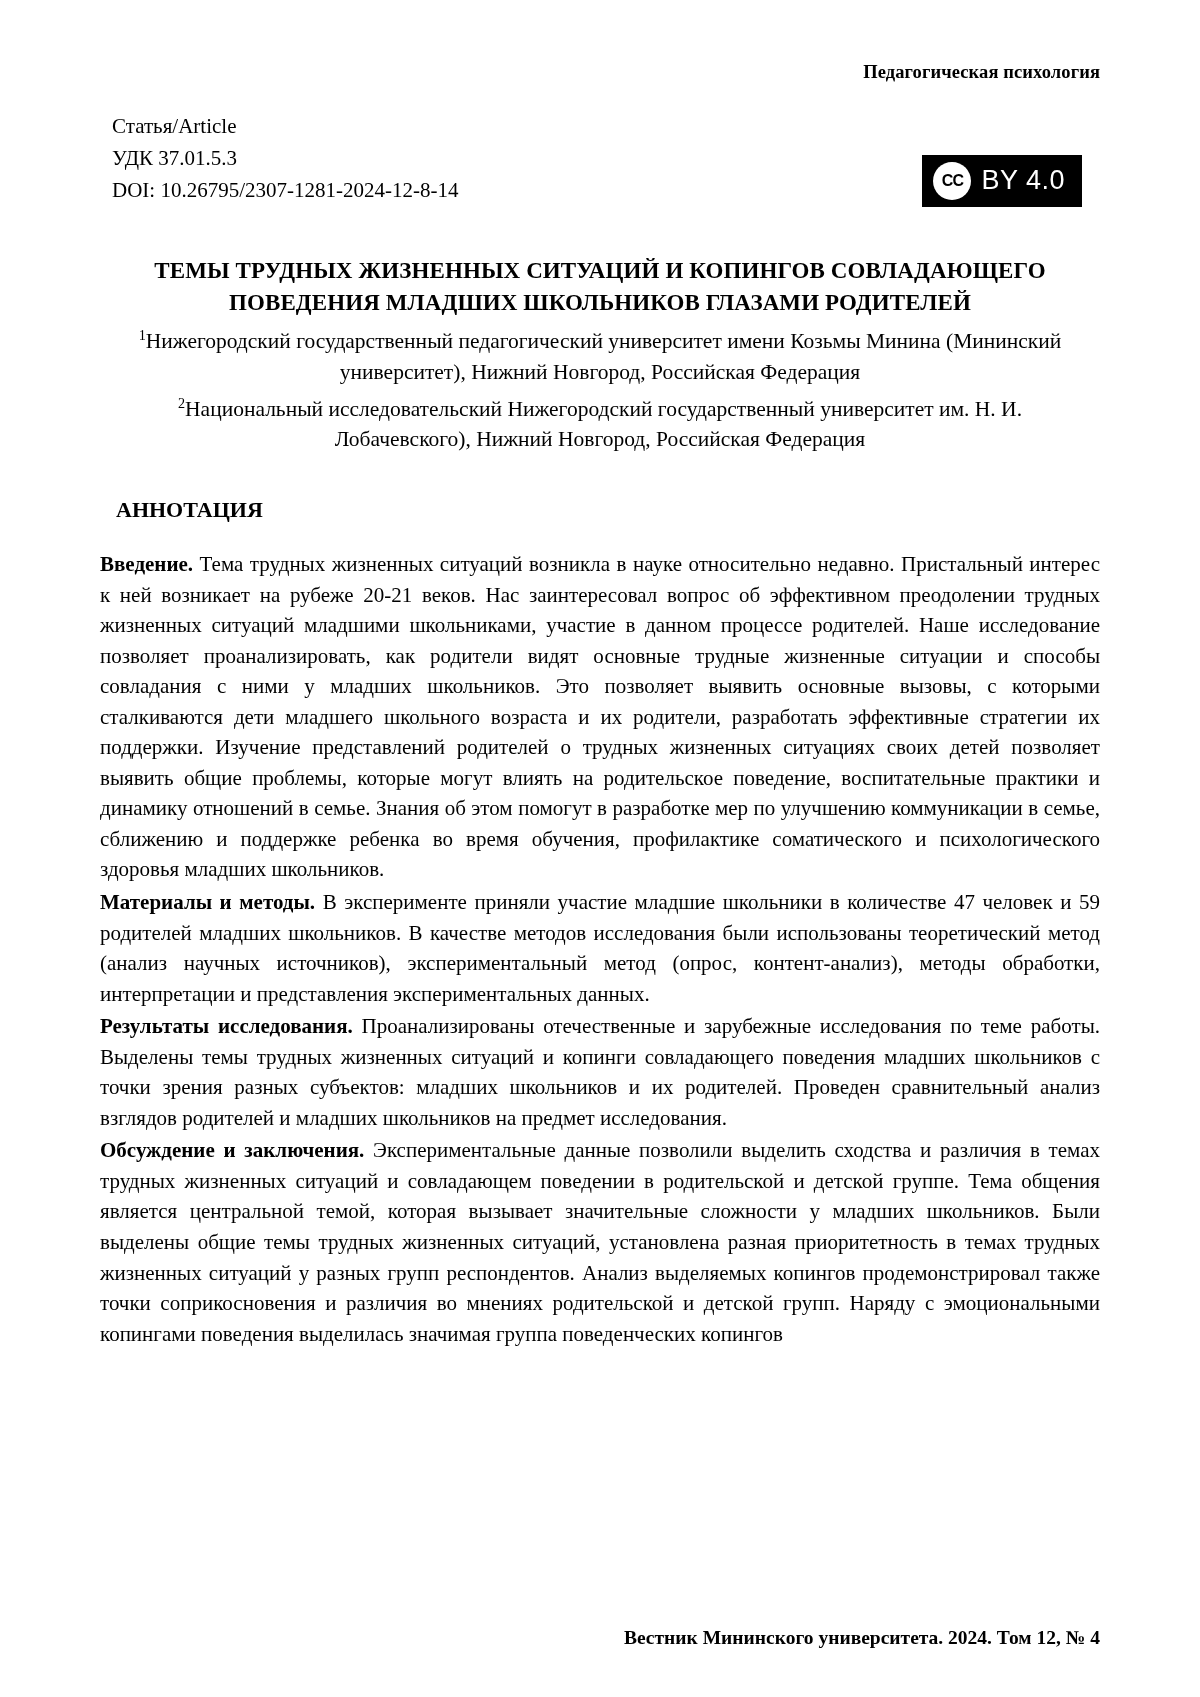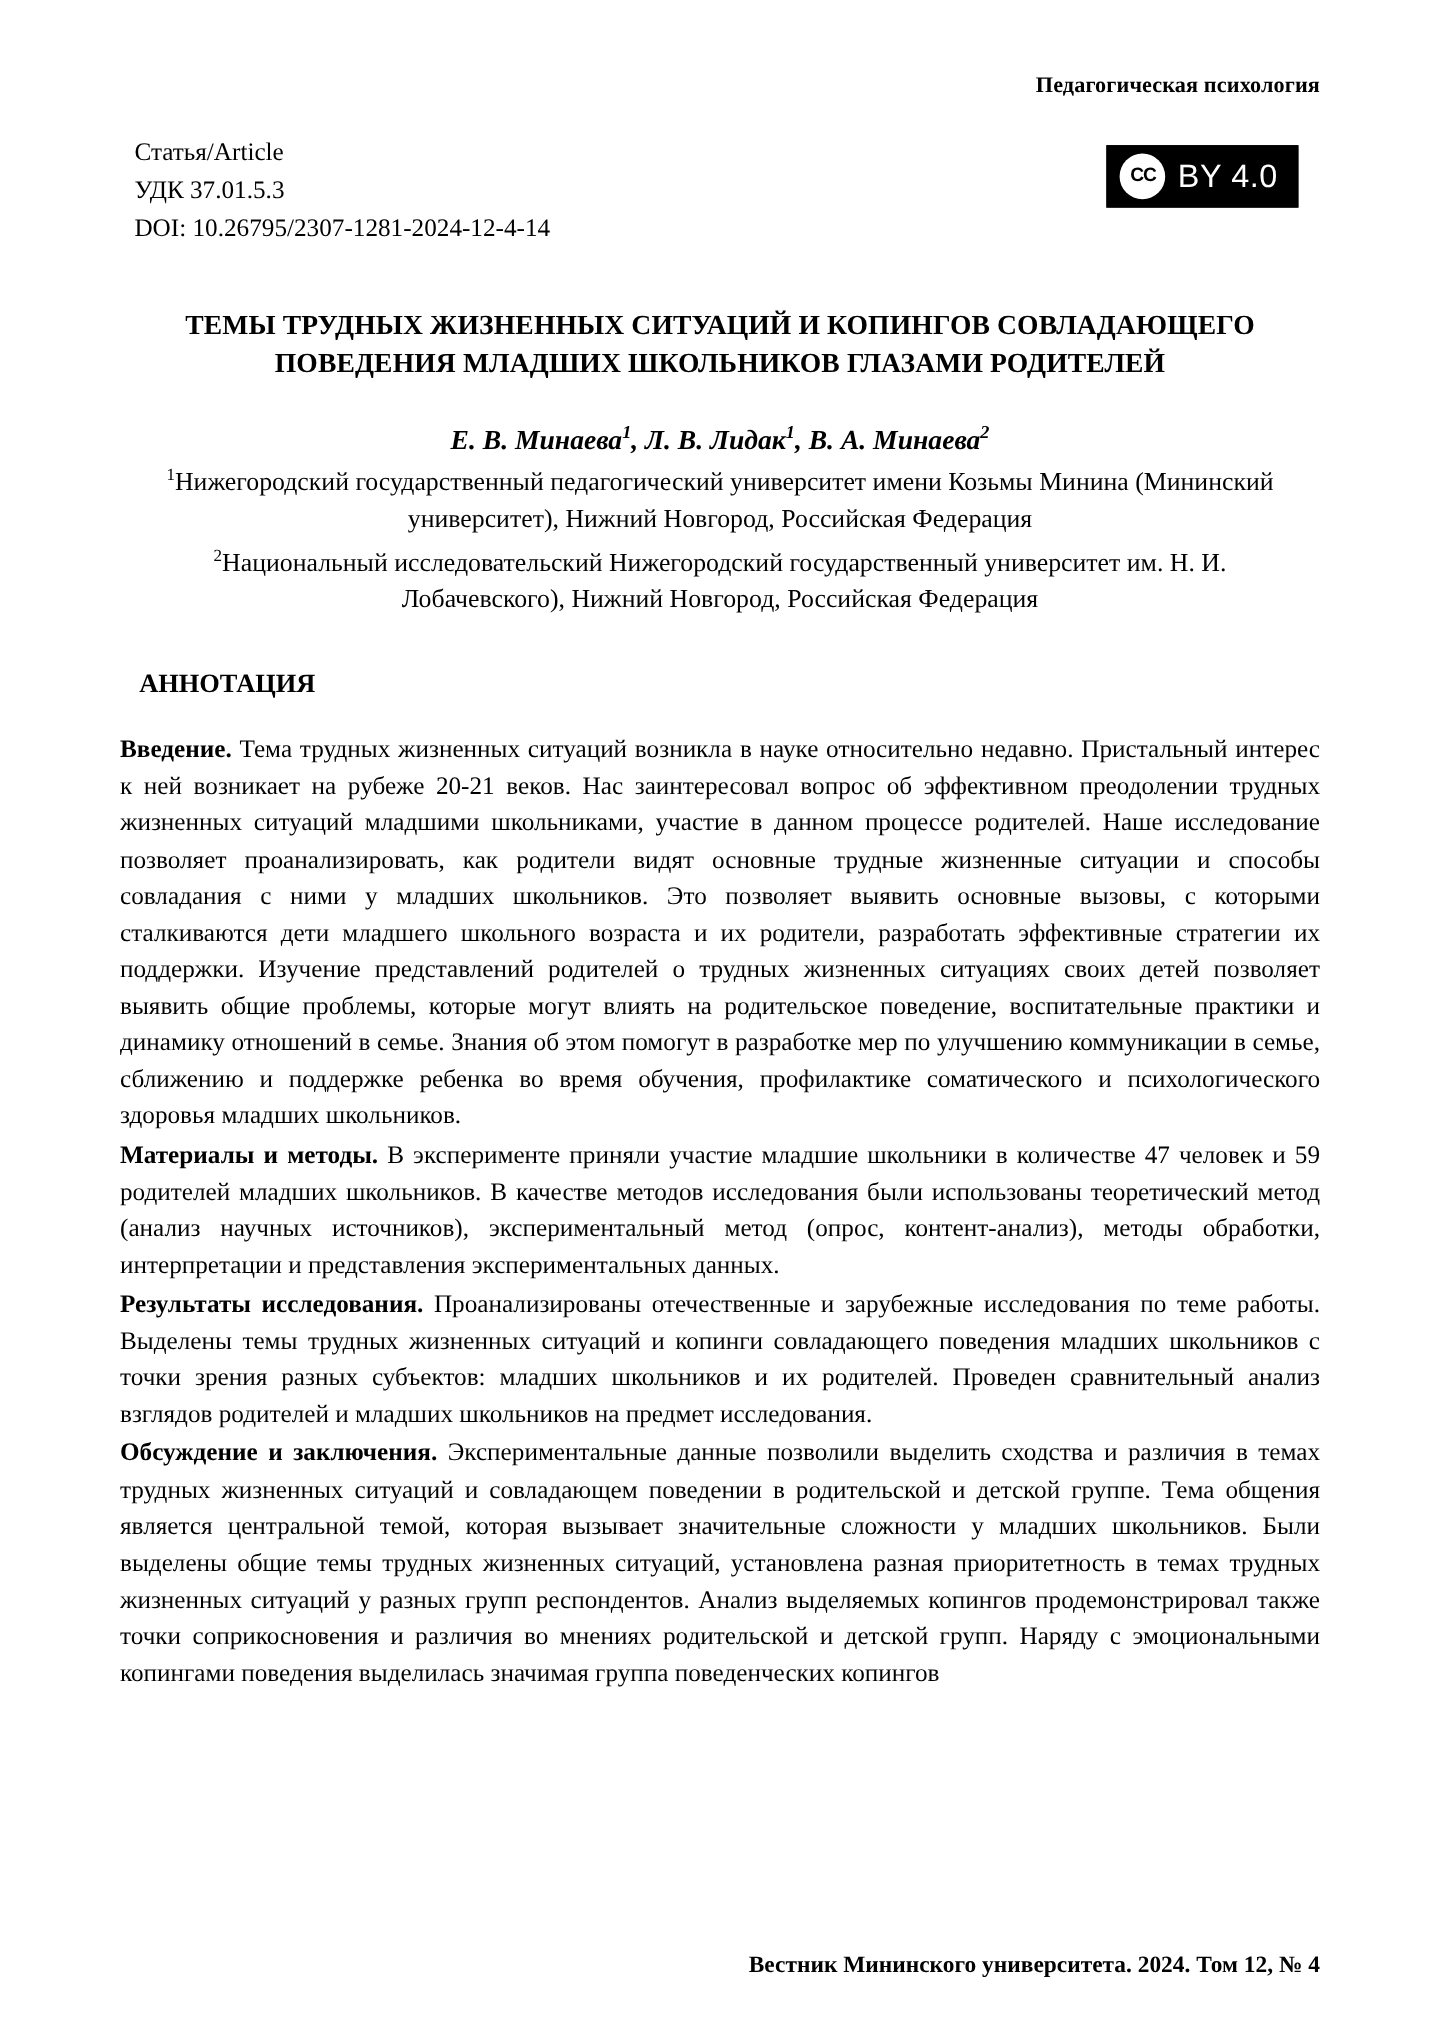--- a/index.html
+++ b/index.html
@@ -23,21 +23,21 @@
   .running-head {
     text-align: right;
     font-weight: bold;
     font-size: 18.5px;
     letter-spacing: 0.1px;
     margin: 0 0 28px 0;
   }
   .topblock {
     display: flex;
     justify-content: space-between;
-    align-items: flex-start;
+    align-items: flex-end;
   }
   .meta {
     font-size: 21px;
     line-height: 1.52;
     padding-left: 12px;
   }
   .meta div { white-space: nowrap; }
   .cc-badge {
     border: 3px solid #000;
     background: #000;
@@ -124,33 +124,30 @@
 <body>
 
 <div class="page">
 
   <div class="running-head">Педагогическая психология</div>
 
   <div class="topblock">
     <div class="meta">
       <div>Статья/Article</div>
       <div>УДК 37.01.5.3</div>
-      <div>DOI: 10.26795/2307-1281-2024-12-4-14</div>
+      <div>DOI: 10.26795/2307-1281-2024-12-8-14</div>
     </div>
     <div class="cc-badge">
       <span class="cc-circle">CC</span>
       <span class="cc-text">BY 4.0</span>
     </div>
   </div>
 
   <div class="title">ТЕМЫ ТРУДНЫХ ЖИЗНЕННЫХ СИТУАЦИЙ И КОПИНГОВ СОВЛАДАЮЩЕГО ПОВЕДЕНИЯ МЛАДШИХ ШКОЛЬНИКОВ ГЛАЗАМИ РОДИТЕЛЕЙ</div>
 
-  <div class="authors">
-    Е. В. Минаева<sup>1</sup>, Л. В. Лидак<sup>1</sup>, В. А. Минаева<sup>2</sup>
-  </div>
 
   <div class="affil">
     <sup>1</sup>Нижегородский государственный педагогический университет имени Козьмы Минина (Мининский университет), Нижний Новгород, Российская Федерация
   </div>
   <div class="affil">
     <sup>2</sup>Национальный исследовательский Нижегородский государственный университет им. Н. И. Лобачевского), Нижний Новгород, Российская Федерация
   </div>
 
   <div class="section-head">АННОТАЦИЯ</div>
 

